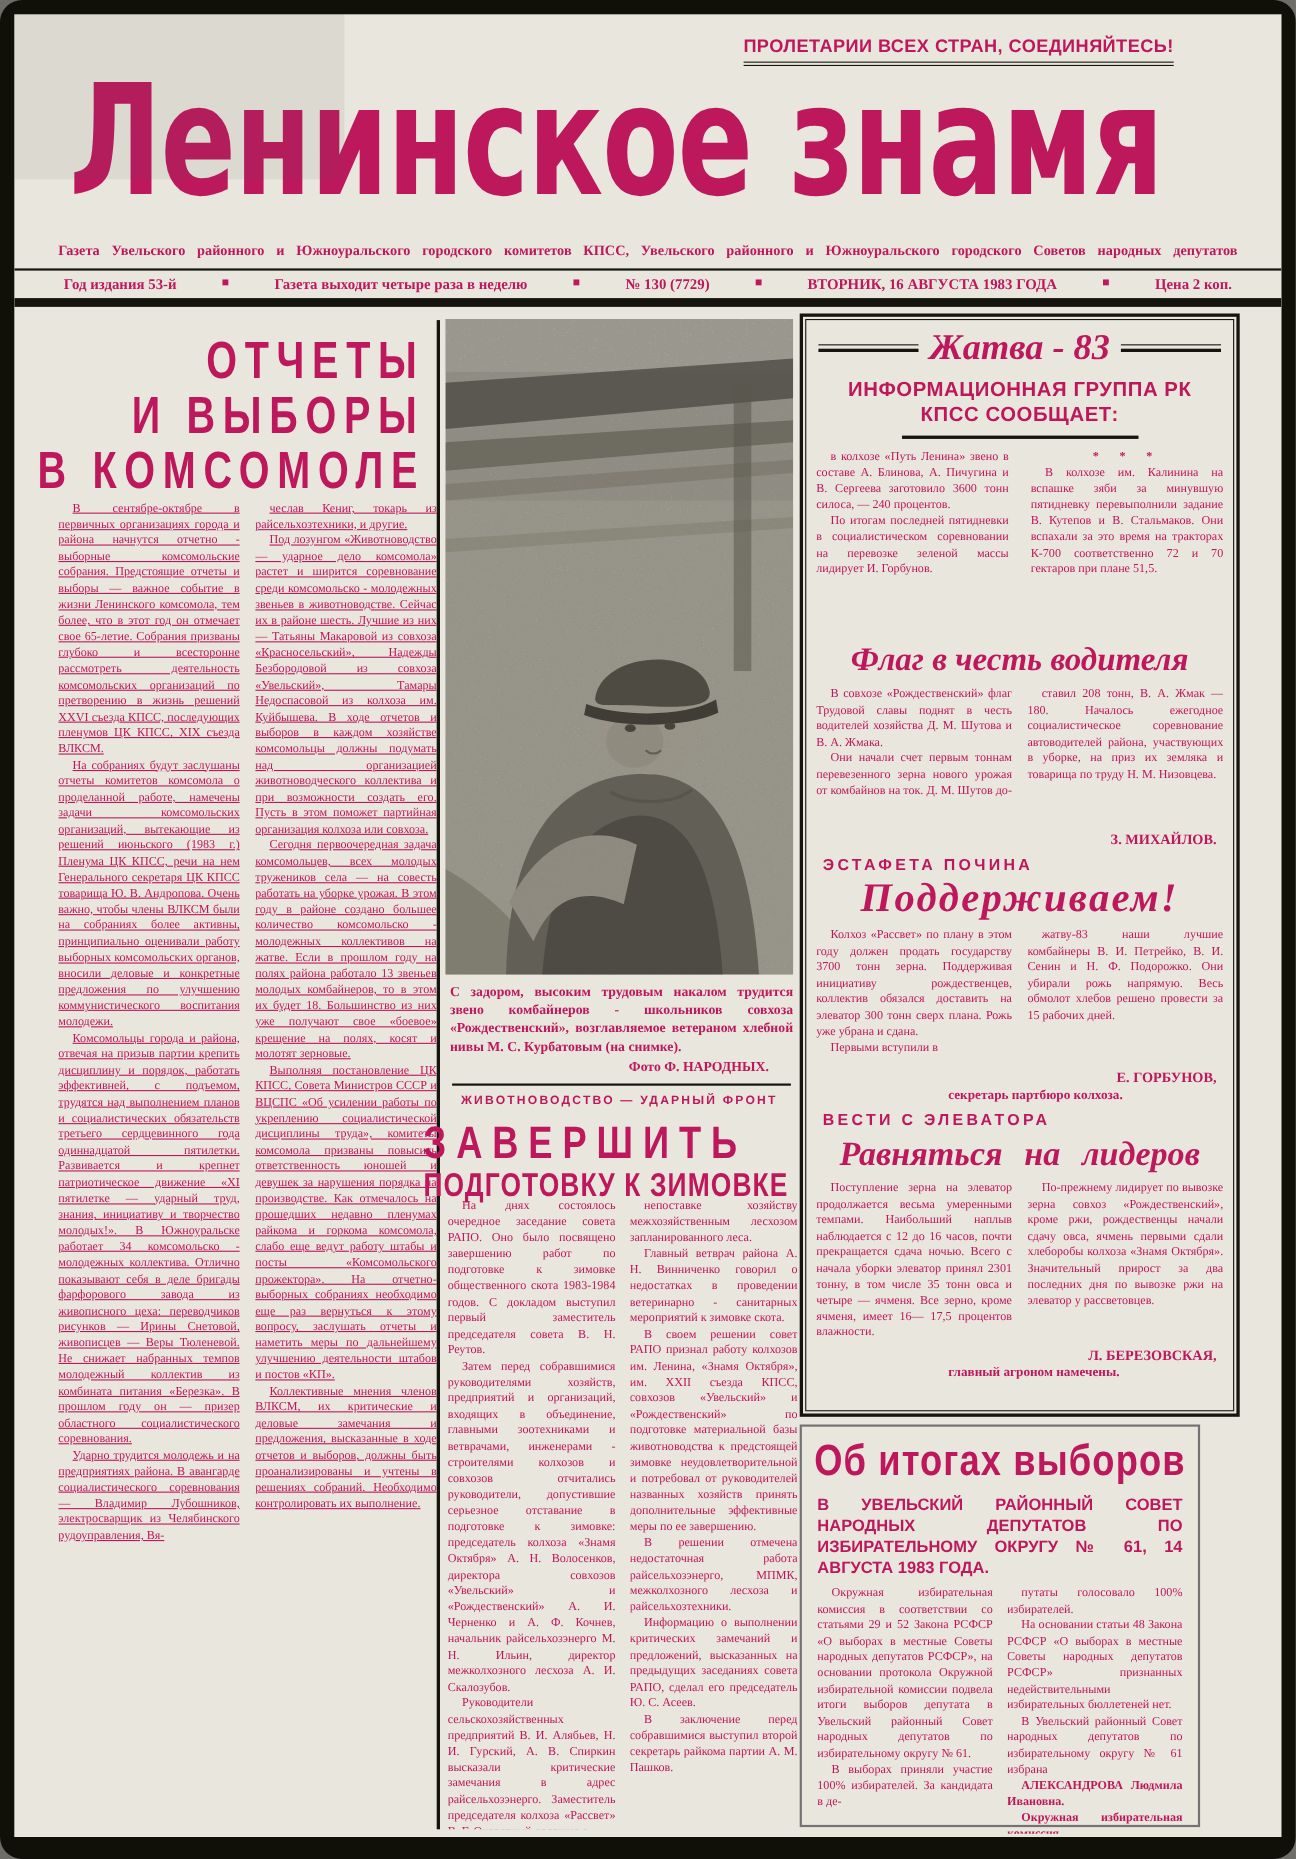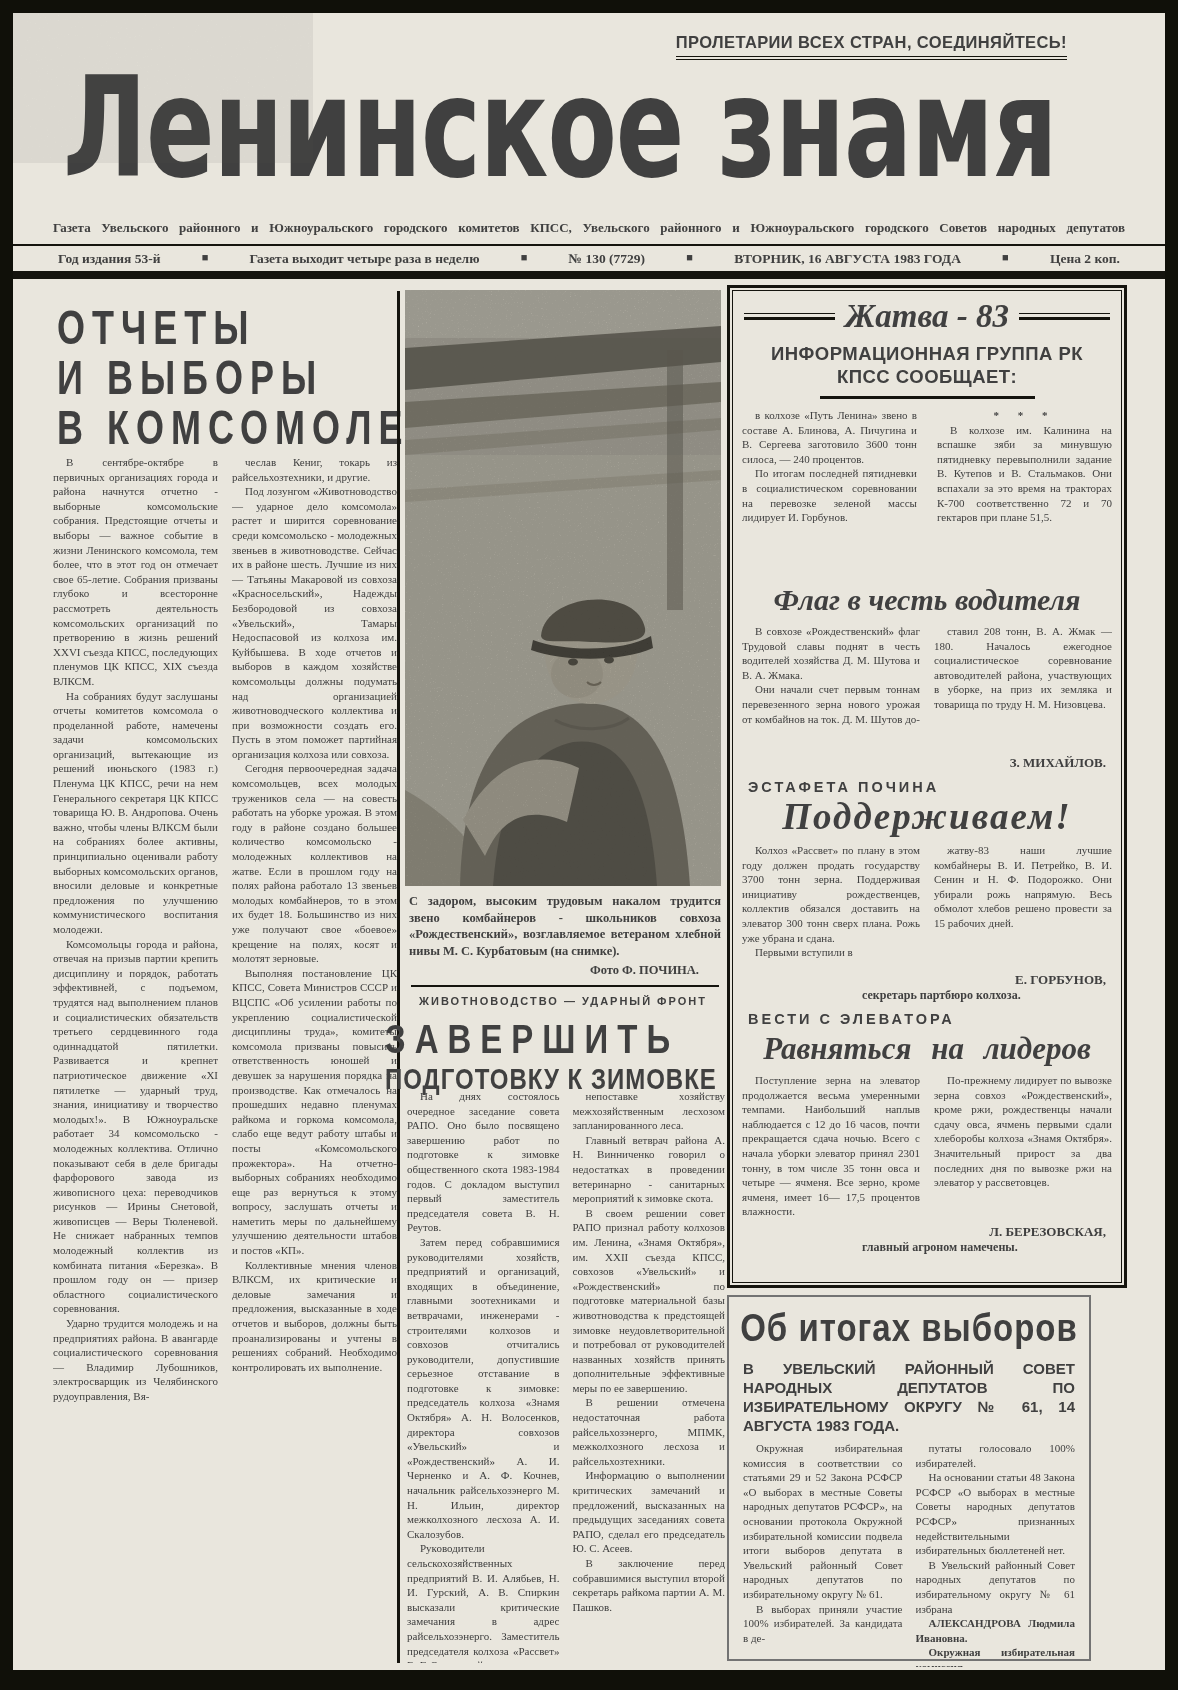--- a/index.html
+++ b/index.html
@@ -1,17 +1,17 @@
 <!DOCTYPE html>
 <html lang="ru"><head>
 <meta charset="utf-8">
 <style>
   html,body { margin:0; padding:0; background:#6f6d68; }
   .page { position:relative; width:1178px; height:1690px; background:#101009;
-          font-family:"Liberation Serif","DejaVu Serif",serif; color:#404040; overflow:hidden; }
+          font-family:"Liberation Serif","DejaVu Serif",serif; color:#be185d; overflow:hidden;border-radius:20px; }
   .sheet { position:absolute; left:13px; top:13px; width:1152px; height:1657px;
            background:#e9e6dd; overflow:hidden; }
 
   
   .slogan { position:absolute; top:20px; right:98px; font-family:"Liberation Sans","DejaVu Sans",sans-serif;
             font-weight:bold; font-size:16.5px; letter-spacing:.4px;
             border-bottom:4px double #15140e; padding-bottom:4px; }
   .nameplate { position:absolute; left:50px; top:34px; width:1070px; height:178px; }
   .np-text { display:inline-block; font-family:"DejaVu Sans","Liberation Sans",sans-serif;
              font-weight:bold; font-size:92px; letter-spacing:-1px; white-space:nowrap;
@@ -25,26 +25,26 @@
   .bar { position:absolute; left:0; right:0; top:258px; height:8px; background:#15140e; }
 
   
   .cols { display:flex; }
   .col { flex:1; overflow:hidden; text-align:justify; font-size:11px; line-height:14.6px; }
   .col p { margin:0; text-indent:13px; }
   .col p.b { font-weight:bold; }
   .stars { text-align:center; font-weight:bold; letter-spacing:8px; text-indent:0 !important; }
 
   
-  .kom-head { position:absolute; left:44px; top:287px; width:352px; text-align:left; }
+  .kom-head { position:absolute; left:21px; top:287px; width:352px; text-align:right; }
   .kom-head .ln { height:50px; }
   .kom-head .stretch { display:inline-block; font-family:"Liberation Sans","DejaVu Sans",sans-serif;
         font-weight:bold; font-size:36px; letter-spacing:7px; transform:scaleY(1.32);
         transform-origin:center top; white-space:nowrap; }
-  .kom-body { position:absolute; left:40px; top:442px; width:344px; height:1208px; gap:14px; }
+  .kom-body { position:absolute; left:40px; top:442px; width:344px; height:1208px; gap:14px;text-decoration:underline; }
 
   .vrule-mid { position:absolute; left:384px; top:278px; width:3px; height:1372px; background:#15140e; }
 
   
   .photo-fig { position:absolute; left:392px; top:277px; width:316px; height:596px; }
   .photo-fig svg { display:block; width:100%; height:100%; }
   .caption { position:absolute; left:396px; top:880px; width:312px; font-weight:bold;
              font-size:12.5px; line-height:16.5px; text-align:justify; }
   .credit  { position:absolute; left:396px; top:950px; width:290px; text-align:right;
              font-weight:bold; font-size:12.5px; }
@@ -176,21 +176,21 @@
         <path d="M136,346 C140,302 232,296 240,338 C242,350 228,354 186,352 C150,350 138,354 136,346 Z" fill="#47433a"></path>
         <path d="M128,350 C160,362 218,362 246,346 L248,358 C218,372 158,372 126,360 Z" fill="#2e2b25"></path>
         <ellipse cx="168" cy="372" rx="5" ry="3.5" fill="#3a362f"></ellipse>
         <ellipse cx="204" cy="370" rx="5" ry="3.5" fill="#3a362f"></ellipse>
         <path d="M182,392 C186,396 192,396 196,392" stroke="#6c6456" stroke-width="2" fill="none"></path>
         <path d="M150,430 C170,442 206,442 224,428" stroke="#4f4a41" stroke-width="3" fill="none" opacity="0.6"></path>
         <rect width="316" height="596" filter="url(#grain)" opacity="0.4"></rect>
       </svg>
     </figure>
     <figcaption class="caption">С задором, высоким трудовым накалом трудится звено комбайнеров - школьников совхоза «Рождественский», возглавляемое ветераном хлебной нивы М. С. Курбатовым (на снимке).</figcaption>
-    <div class="credit">Фото Ф. ПОЧИНА.</div>
+    <div class="credit">Фото Ф. НАРОДНЫХ.</div>
     <div class="mid-rule"></div>
 
     <div>
       <div class="zim-kicker">ЖИВОТНОВОДСТВО — УДАРНЫЙ ФРОНТ</div>
       <div class="zim-head">
         <div><span class="l1">ЗАВЕРШИТЬ</span></div>
         <div><span class="l2">ПОДГОТОВКУ К ЗИМОВКЕ</span></div>
       </div>
       <div class="zim-body cols">
         <div class="col">

